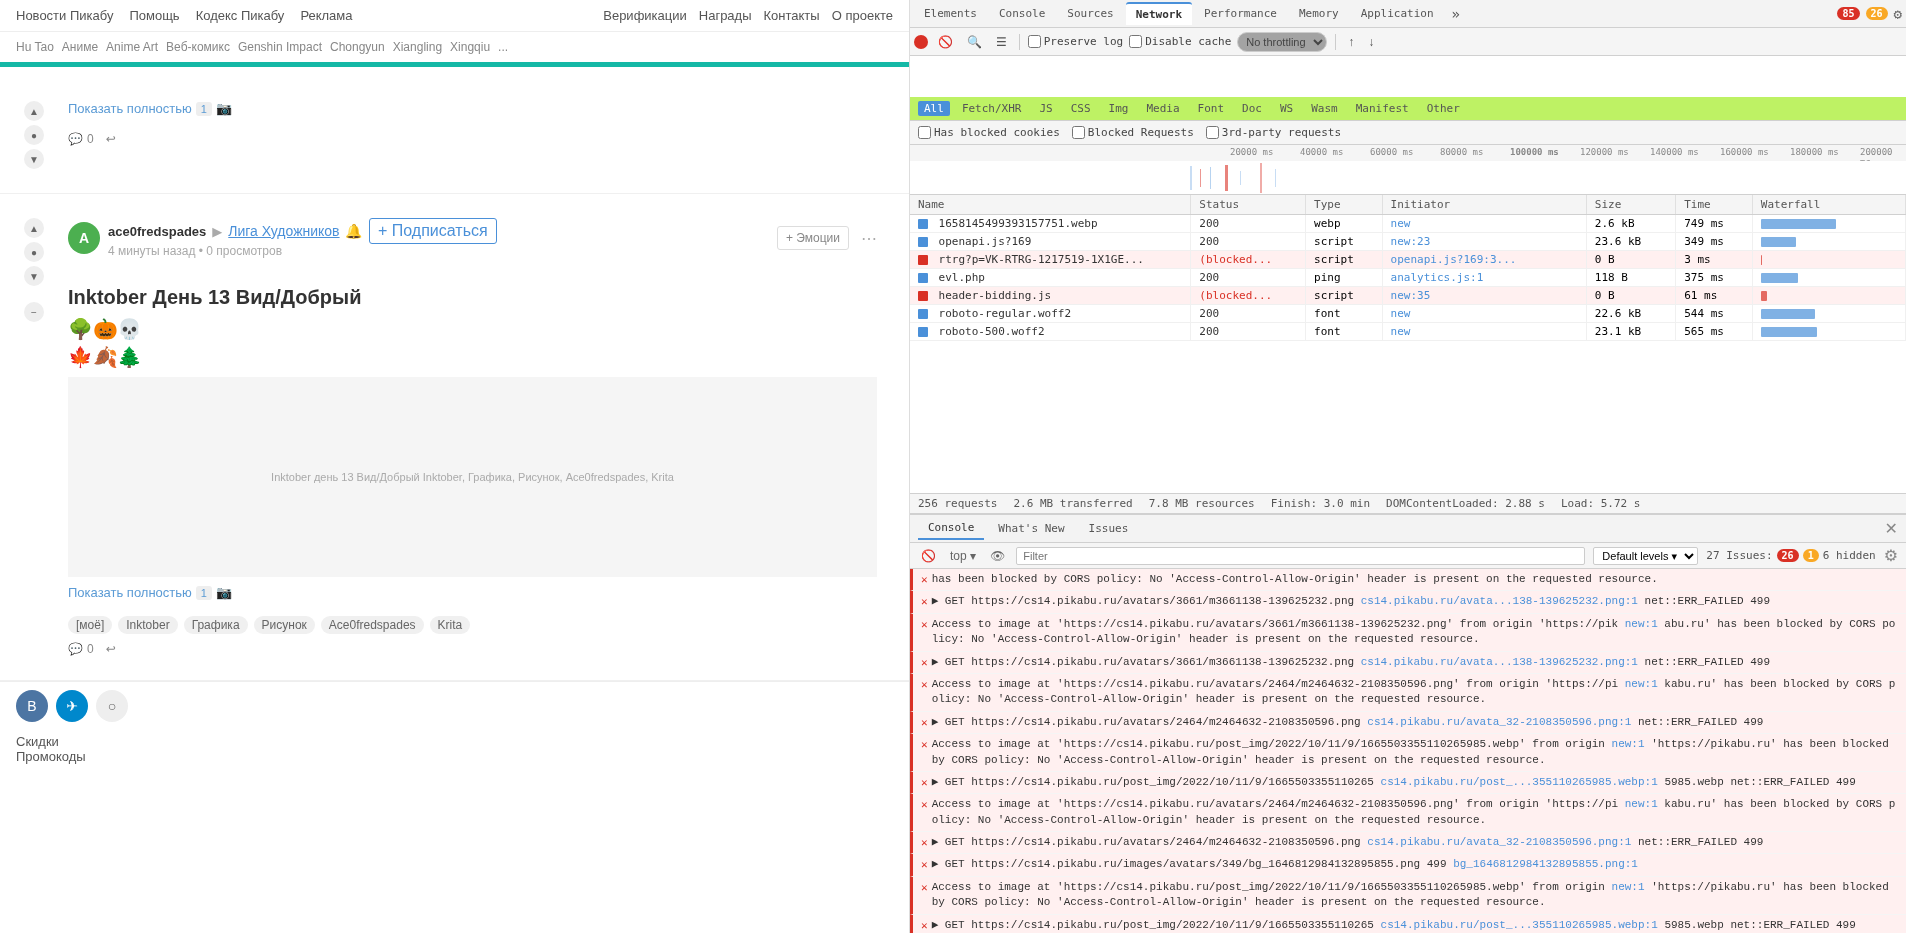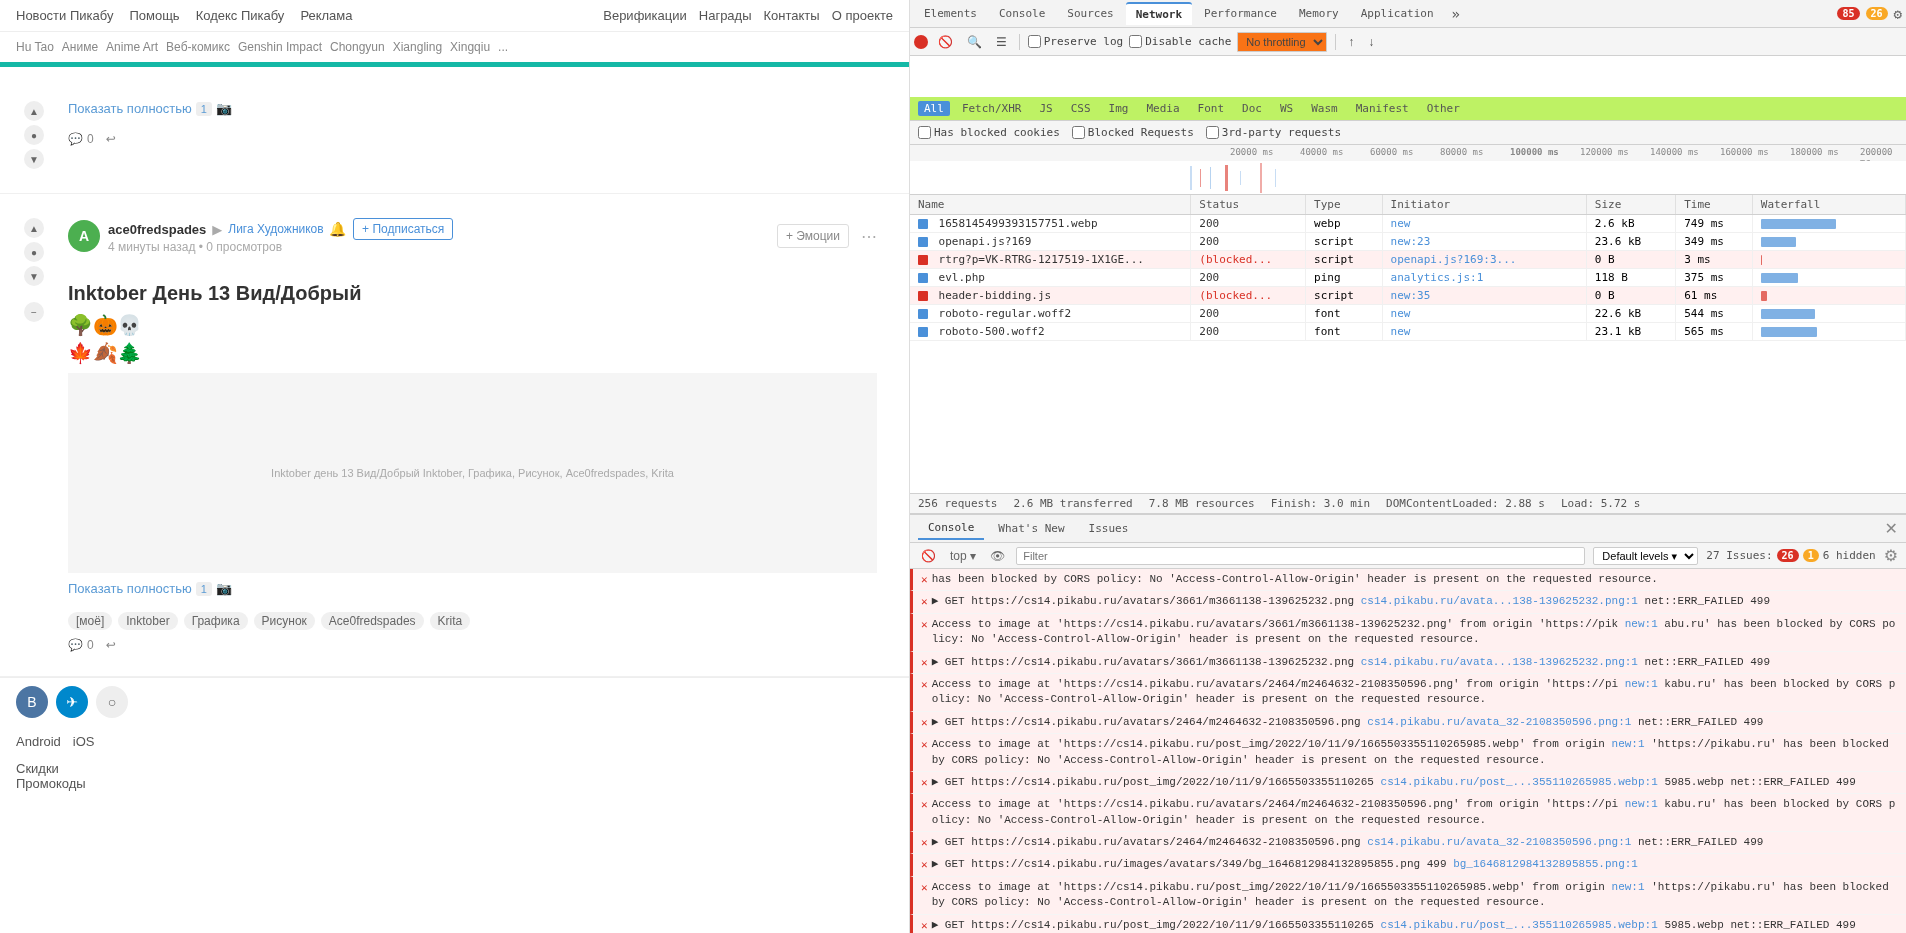--- a/index.html
+++ b/index.html
@@ -75,28 +75,28 @@
     .author-avatar {
       width: 32px; height: 32px;
       border-radius: 50%;
       background: #4CAF50;
       display: flex; align-items: center; justify-content: center;
       color: #fff;
       font-size: 14px;
       font-weight: bold;
     }
     .author-name { color: #333; font-size: 13px; font-weight: bold; cursor: pointer; }
-    .community-name { color: #4a90d9; font-size: 12px; cursor: pointer; }
+    .community-name { color: #4a90d9; font-size: 14px; cursor: pointer; text-decoration: underline; }
     .subscribe-btn {
       background: none;
       border: 1px solid #4a90d9;
       color: #4a90d9;
       padding: 3px 8px;
       border-radius: 3px;
-      font-size: 12px;
+      font-size: 16px;
       cursor: pointer;
     }
     .post-meta { color: #aaa; font-size: 12px; }
     .post-title { font-size: 20px; font-weight: bold; color: #333; margin-bottom: 8px; margin-top: 28px; }
 
     .emoji-btn {
       background: none;
       border: 1px solid #ddd;
       padding: 4px 8px;
       border-radius: 3px;
@@ -221,26 +221,26 @@
     .toolbar-checkbox {
       display: flex;
       align-items: center;
       gap: 3px;
       font-size: 11px;
       color: #444;
       cursor: pointer;
       white-space: nowrap;
     }
     .toolbar-dropdown {
-      background: #f97316;
+      background: #a3a3a3;
       border: 1px solid #ccc;
       padding: 2px 4px;
       font-size: 11px;
       color: #444;
-      border-radius: 1px;
+      border-radius: 10px;
       cursor: pointer;
     }
     .record-btn {
       width: 14px; height: 14px;
       border-radius: 50%;
       background: #d93025;
       display: inline-block;
       flex-shrink: 0;
     }
 
@@ -640,24 +640,20 @@
       </div>
     </div>
   </div>
 
   <div style="padding: 8px 16px; border-top: 1px solid #eee; display:flex; gap:8px;">
     <div class="social-icon social-vk">В</div>
     <div class="social-icon social-tg">✈</div>
     <div class="social-icon social-other">○</div>
   </div>
 
-  <div style="padding: 8px 16px; display:flex; gap:12px;">
-    <a style="color:#555; text-decoration:none;">Android</a>
-    <a style="color:#555; text-decoration:none;">iOS</a>
-  </div>
 
   <div style="padding: 4px 16px;">
     <a style="display:block; color:#555; text-decoration:none;">Скидки</a>
     <a style="display:block; color:#555; text-decoration:none; margin-bottom:4px;">Промокоды</a>
   </div>
 </div>
 
 <div id="devtools">
 
   <div class="devtools-tabs">

